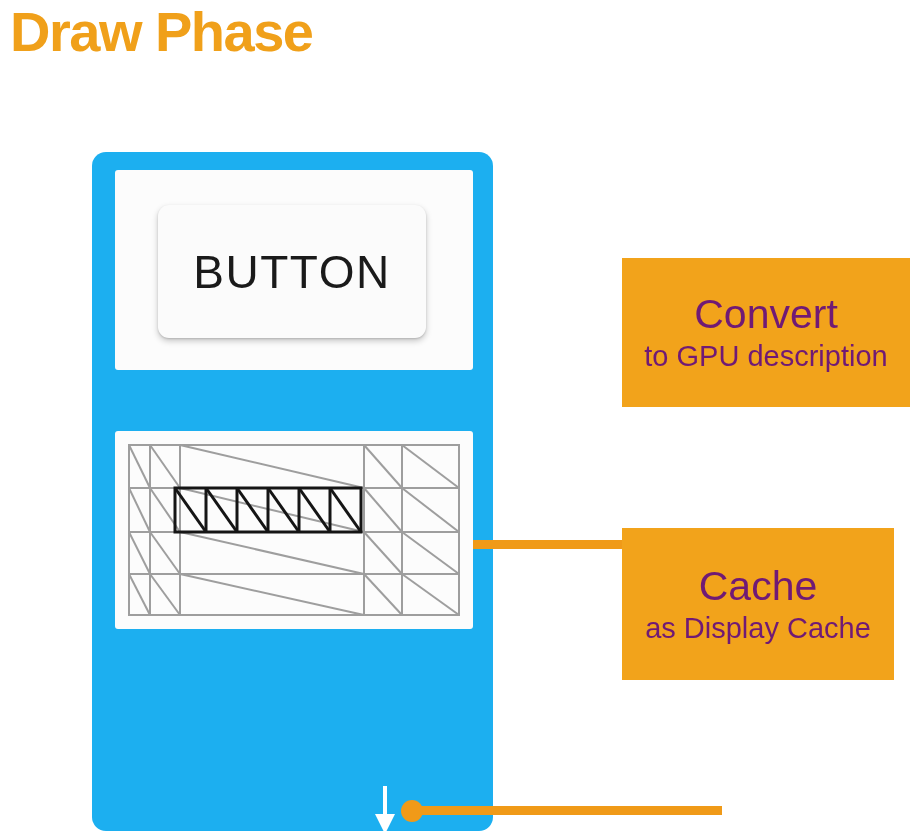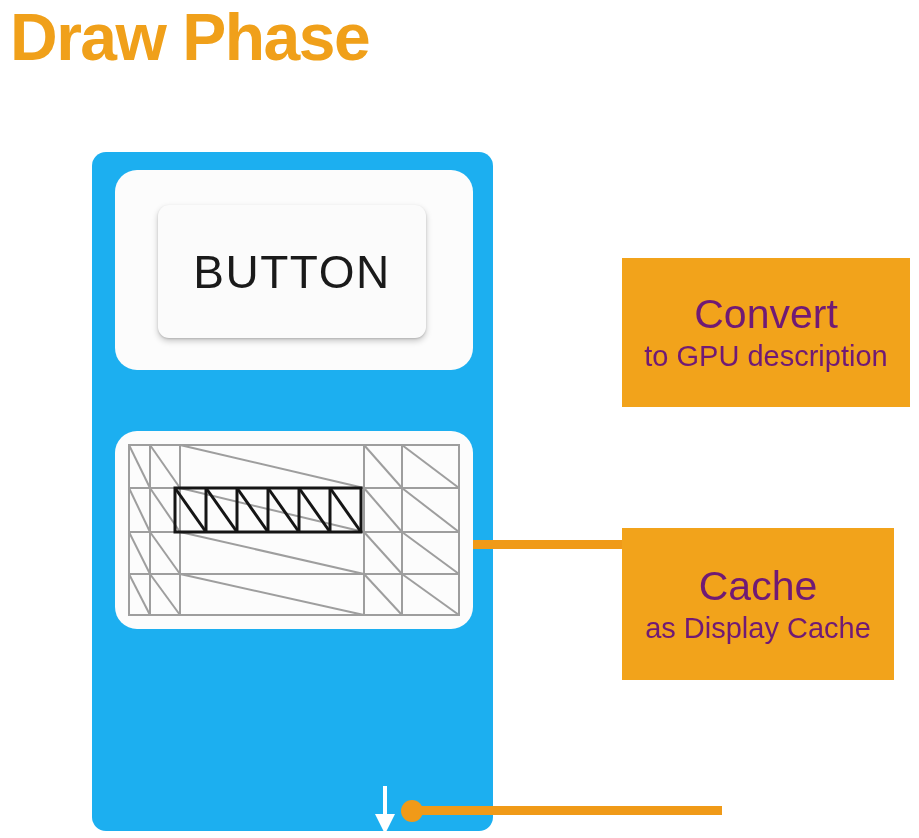--- a/index.html
+++ b/index.html
@@ -14,21 +14,21 @@
     overflow: hidden;
     font-family: "Liberation Sans", sans-serif;
     -webkit-font-smoothing: antialiased;
   }
 
   
   #slide-title {
     position: absolute;
     left: 10px;
     top: 2px;
-    font-size: 66px;
+    font-size: 56px;
     line-height: 1.08;
     font-weight: bold;
     letter-spacing: -1.5px;
     color: #F0A01A;
     white-space: nowrap;
     font-stretch: condensed;
   }
 
   
   #pipeline-panel {
@@ -38,21 +38,21 @@
     width: 401px;
     height: 679px;
     background: #1CAFF0;
     border-radius: 14px;
   }
 
   
   .white-card {
     position: absolute;
     background: #FCFCFC;
-    border-radius: 22px;
+    border-radius: 3px;
   }
   #button-card-wrapper {
     left: 23px;
     top: 18px;
     width: 358px;
     height: 200px;
   }
   #mesh-card-wrapper {
     left: 23px;
     top: 279px;

